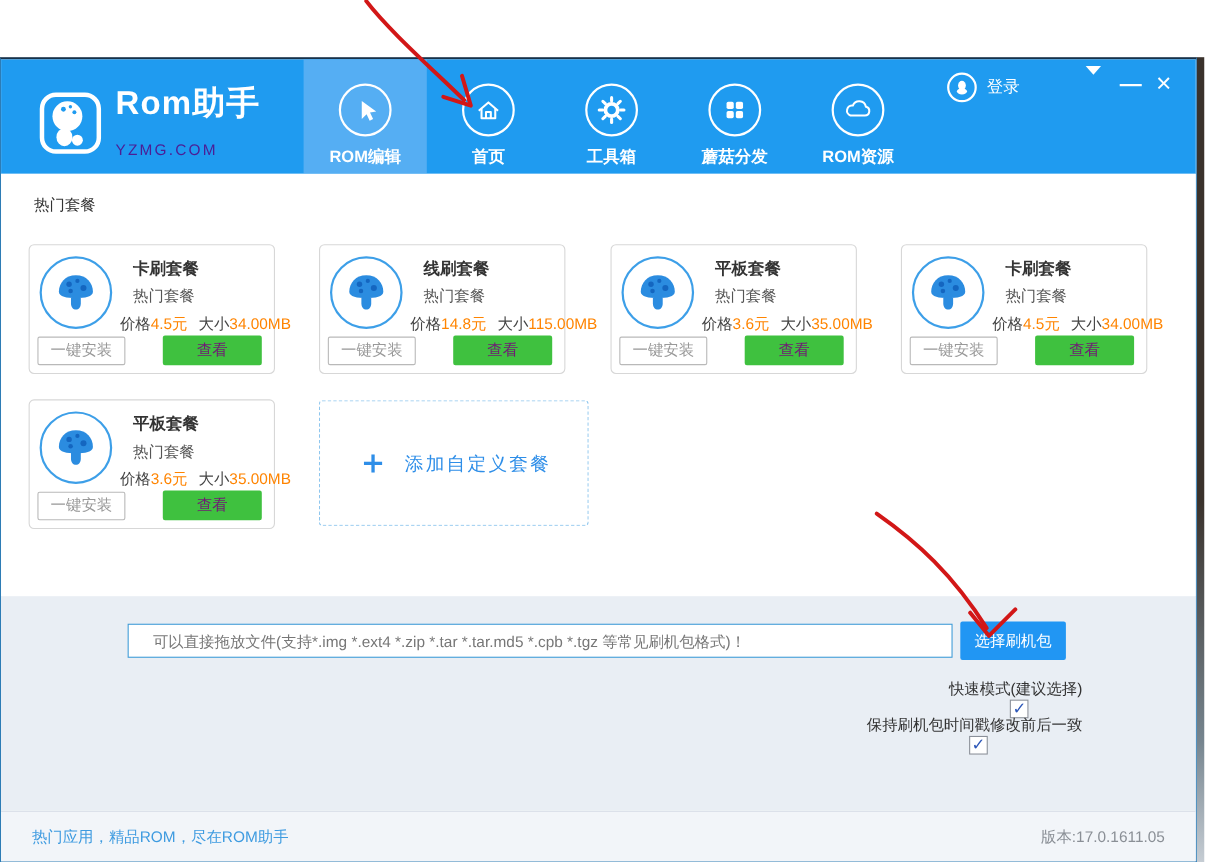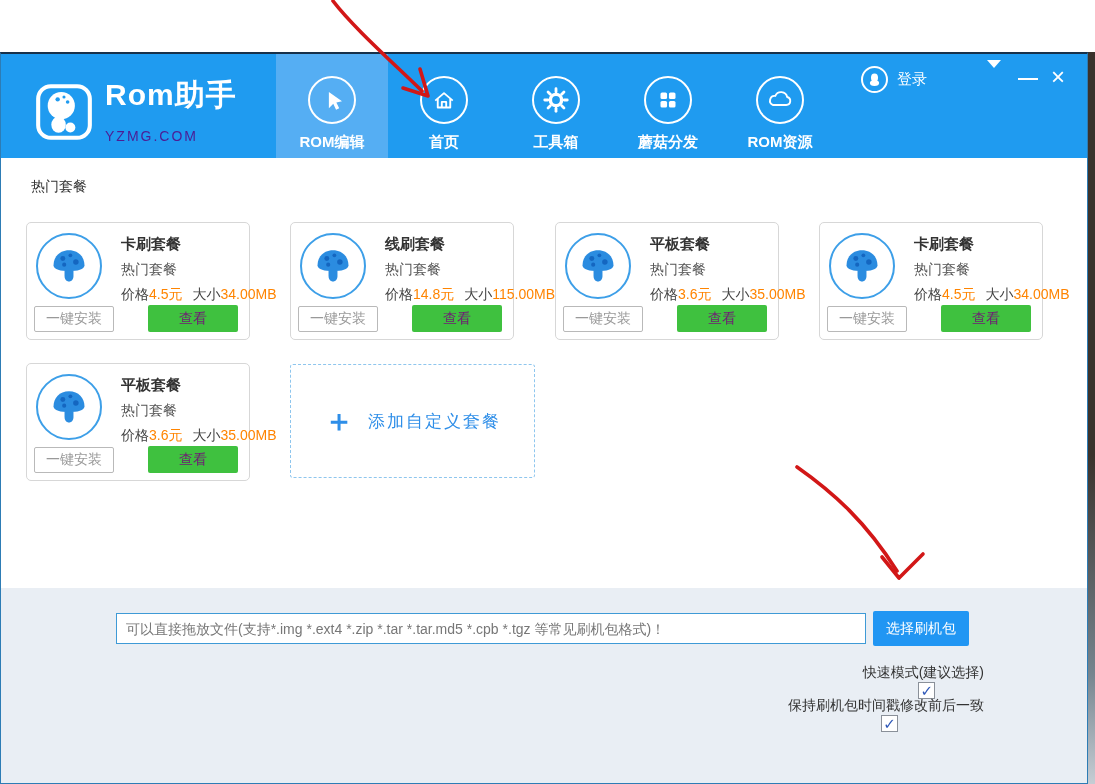--- a/index.html
+++ b/index.html
@@ -51,40 +51,40 @@
   #content { position:relative; flex:1 1 auto; background:#fff; }
   #section-title { position:absolute; left:30px; top:20px; font-size:14px; color:#333; }
 
   .card { position:absolute; width:224px; height:118px; border:1px solid #d7d7d7;
     border-radius:5px; background:#fff; }
   .card .circle { position:absolute; left:9px; top:10px; width:66px; height:66px;
     border:2px solid #3d9fe8; border-radius:50%; display:flex; align-items:center; justify-content:center;}
   .card .circle svg { width:44px; height:44px; }
   .card .c-title { position:absolute; left:94px; top:12px; font-size:15px; font-weight:bold; color:#333; }
   .card .c-sub   { position:absolute; left:94px; top:38px; font-size:14px; color:#555; }
-  .card .c-price { position:absolute; left:94px; top:63px; font-size:14px; color:#444; white-space:nowrap;}
+  .card .c-price { position:absolute; left:82px; top:63px; font-size:14px; color:#444; white-space:nowrap;}
   .card .c-price .orange { color:#ff8400; }
   .card .c-price .gap { display:inline-block; width:10px; }
   .btn-install { position:absolute; left:7px; bottom:7px; background:#fff; border:1px solid #b9b9b9;
     color:#999; font-size:14px; padding:3px 11px; border-radius:2px; cursor:pointer;
     font-family:inherit; }
   .btn-view { position:absolute; right:11px; bottom:7px; background:#3fc13f; border:none;
     color:#701a75; font-size:14px; width:90px; height:27px; border-radius:2px; cursor:pointer;
     font-family:Liberation Serif, serif; }
 
   #add-custom { position:absolute; left:289px; top:206px; width:245px; height:114px;
     border:1px dashed #8ec6ee; border-radius:3px; display:flex; align-items:center;
     justify-content:center; cursor:pointer; color:#2e8ee8; }
   #add-custom .plus { font-size:30px; font-weight:bold; margin-right:14px; line-height:30px; }
   #add-custom .txt { font-size:17px; letter-spacing:2px; }
 
   
   #bottom-panel { position:relative; flex:0 0 195px; background:#e9eef4; }
   #drop-input { position:absolute; left:115px; top:25px; width:750px; height:31px;
-    border:1px solid #3e9ad6; background:#fff; font-size:14px; color:#555; padding:0 9px;
+    border:1px solid #3e9ad6; background:#fff; font-size:14px; color:#555; padding:0 22px;
     font-family:inherit; }
   #drop-input::placeholder { color:#777; opacity:1; }
   #select-btn { position:absolute; left:872px; top:23px; width:96px; height:35px;
     background:#2196f3; color:#fff; border:none; font-size:14px; border-radius:2px;
     cursor:pointer; font-family:inherit; }
   .chk-row { position:absolute; right:96px; display:flex; align-items:center;flex-direction:column; }
   .chk-row .chk-label { font-size:14px; color:#333; margin-right:7px; white-space:nowrap; }
   .chk-box { width:17px; height:17px; background:#fff; border:1px solid #8a9099;
     display:flex; align-items:center; justify-content:center; cursor:pointer;
     font-size:15px; font-weight:bold; color:#2d57b8; line-height:15px; }
@@ -329,20 +329,24 @@
     <span class="chk-box">✓</span>
   </div>
 
   <div class="chk-row" id="chk-row-1">
     <span class="chk-label">保持刷机包时间戳修改前后一致</span>
     <span class="chk-box">✓</span>
   </div>
 </div>
     </div>
 
+    <div id="status-bar">
+      <span id="status-left">热门应用，精品ROM，尽在ROM助手</span>
+      <span id="status-right">版本:17.0.1611.05</span>
+    </div>
   </div>
 
   <svg id="annotations" viewBox="0 0 1095 784">
     <g stroke="#d21717" stroke-width="3.6" fill="none" stroke-linecap="round" stroke-linejoin="round">
       <path d="M333,1 C352,26 390,60 422,91"></path>
       <path d="M403,88 L428,96 L420,69"></path>
       <path d="M797,467 C834,493 866,522 897,571"></path>
       <path d="M882,557 L899,578 L923,554"></path>
     </g>
   </svg>

